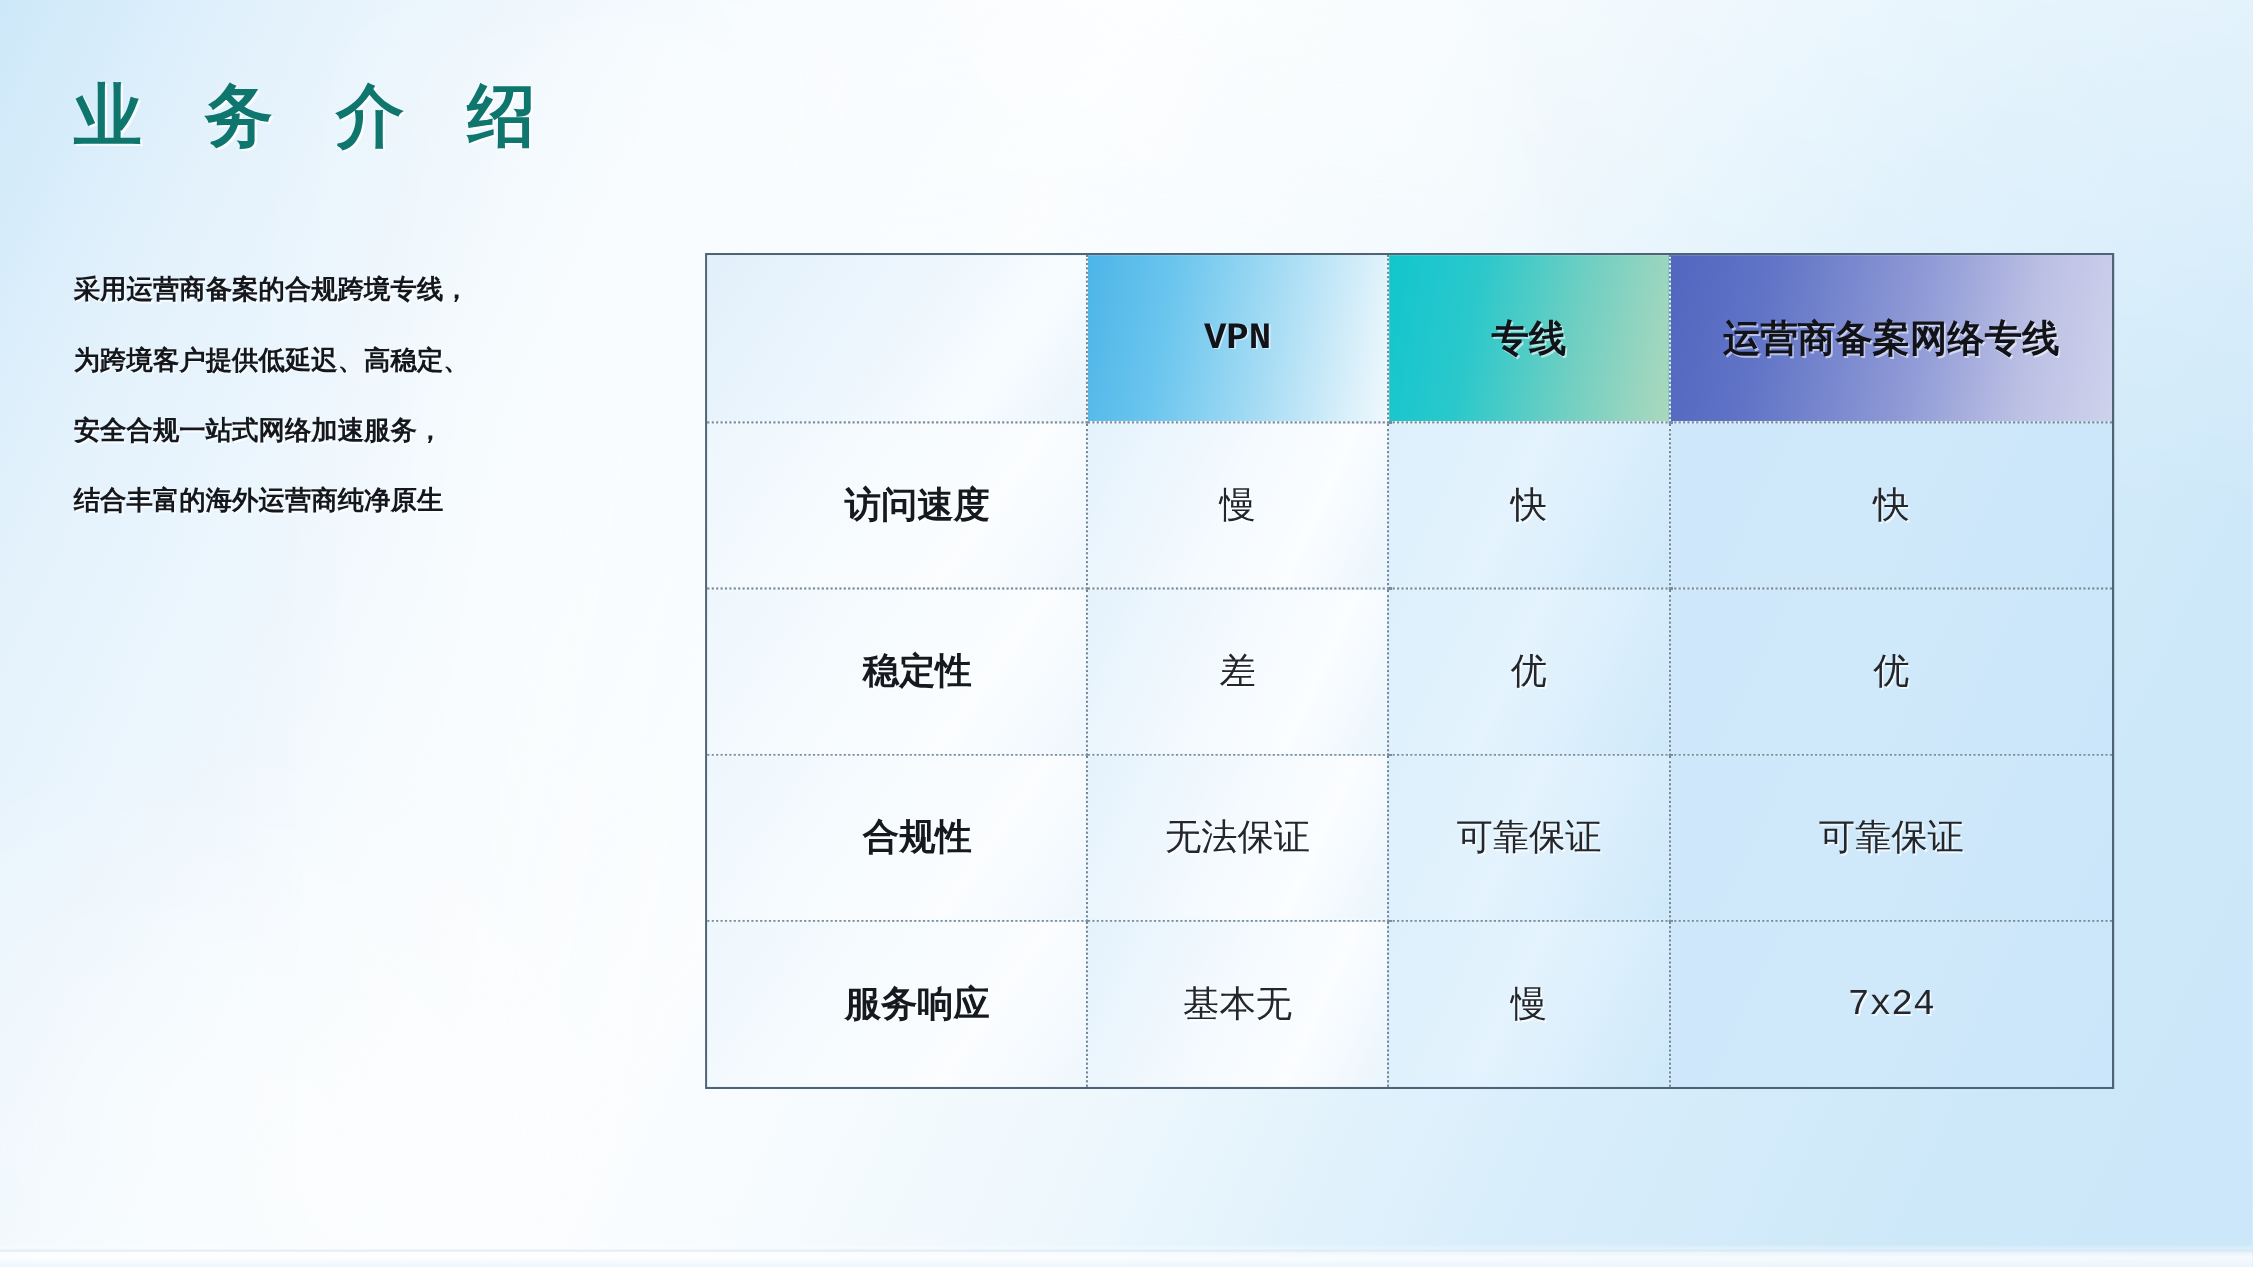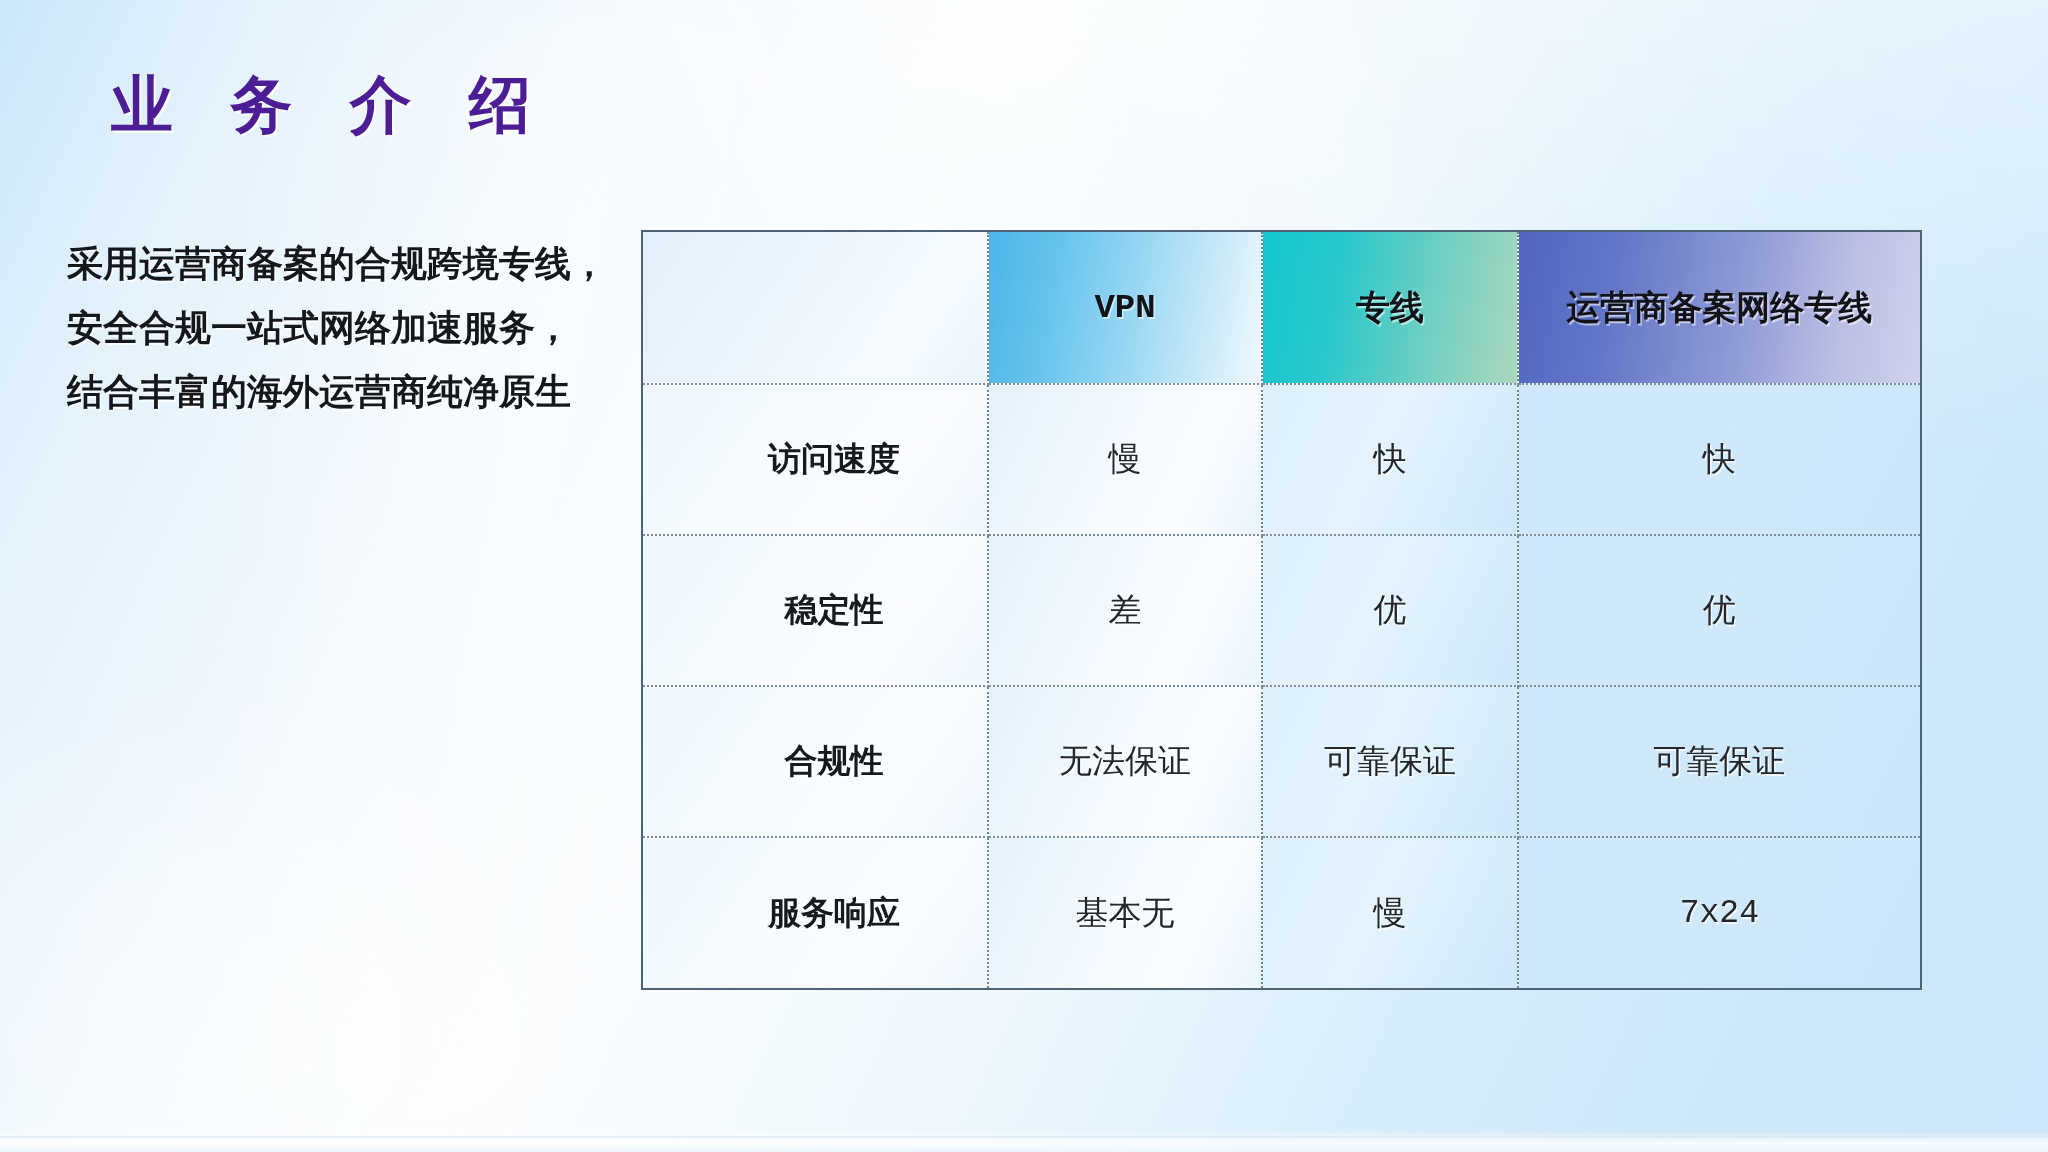--- a/index.html
+++ b/index.html
@@ -74,34 +74,33 @@
     background:rgba(180,205,225,.55);
   }
 
   
   .title {
     position:absolute;
     left:67px; top:63px;
     font-size:62px;
     font-weight:bold;
     letter-spacing:20px;
-    color:#4c1d95;
+    color:#0f766e;
     text-shadow:2px 2px 0 rgba(255,255,255,.85);
     white-space:nowrap;
-    margin-left:44px;
   }
 
   
   .paragraph {
     position:absolute;
     left:67px; top:232px;
     width:560px;
   }
   .paragraph .pline {
-    font-size:36px;
+    font-size:24px;
     font-weight:bold;
     color:#14181d;
     line-height:64px;
     white-space:nowrap;
     text-shadow:1.5px 1.5px 0 rgba(255,255,255,.8);
   }
 
   
   .table-wrap {
     position:absolute;
@@ -192,20 +191,21 @@
   <div class="bg-streak-b"></div>
   <div class="bg-streak-c"></div>
   <div class="bg-glow-bottomleft"></div>
   <div class="bg-bottom-hairline"></div>
   <div class="bg-bottom-band"></div>
 
   <div class="title">业 务 介 绍</div>
 
   <div class="paragraph">
     <div class="pline">采用运营商备案的合规跨境专线，</div>
+    <div class="pline">为跨境客户提供低延迟、高稳定、</div>
     <div class="pline">安全合规一站式网络加速服务，</div>
     <div class="pline">结合丰富的海外运营商纯净原生</div>
   </div>
 
   <div class="table-wrap">
     <table class="cmp">
       <colgroup>
         <col class="c0">
           <col class="c1">
           <col class="c2">

